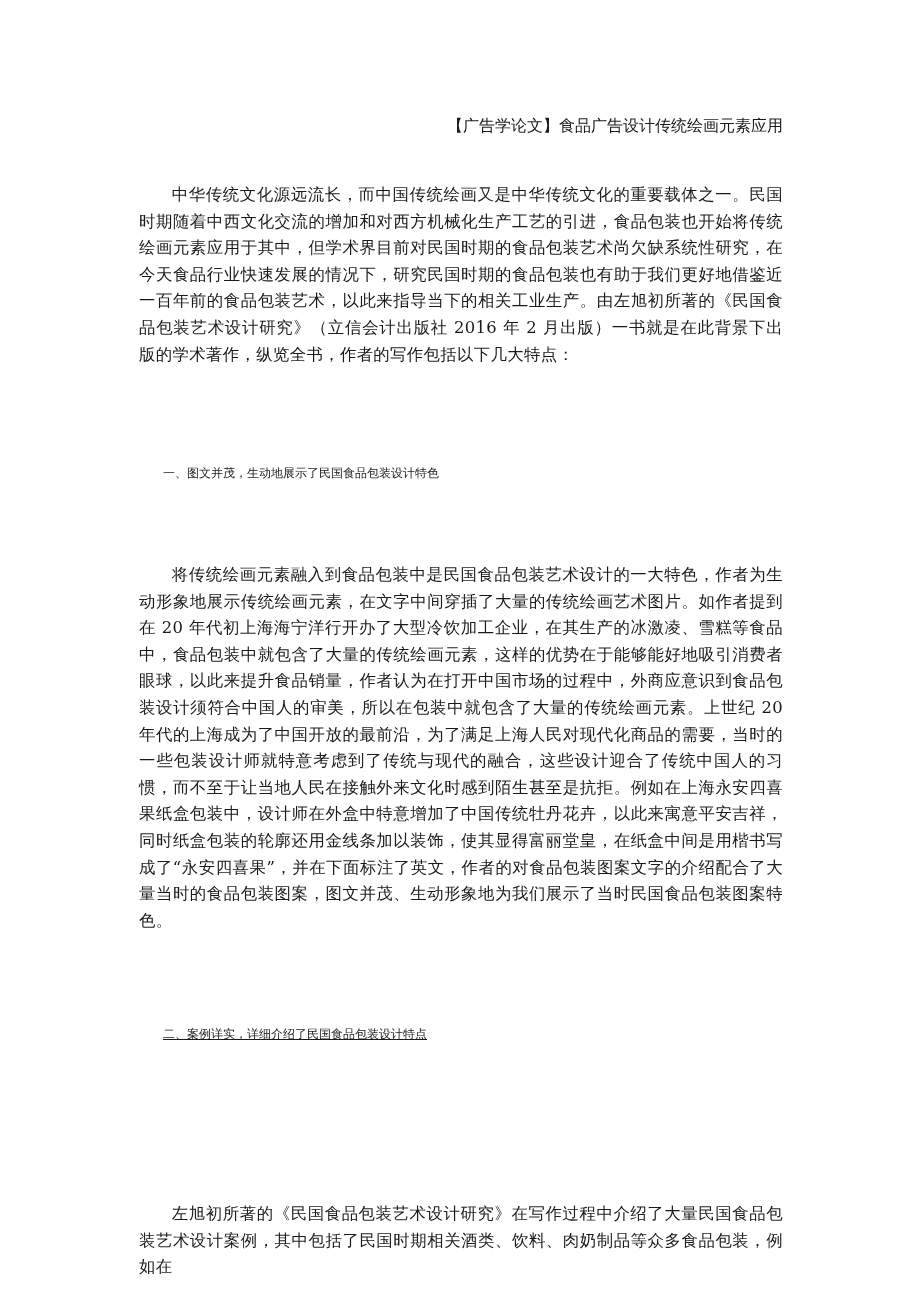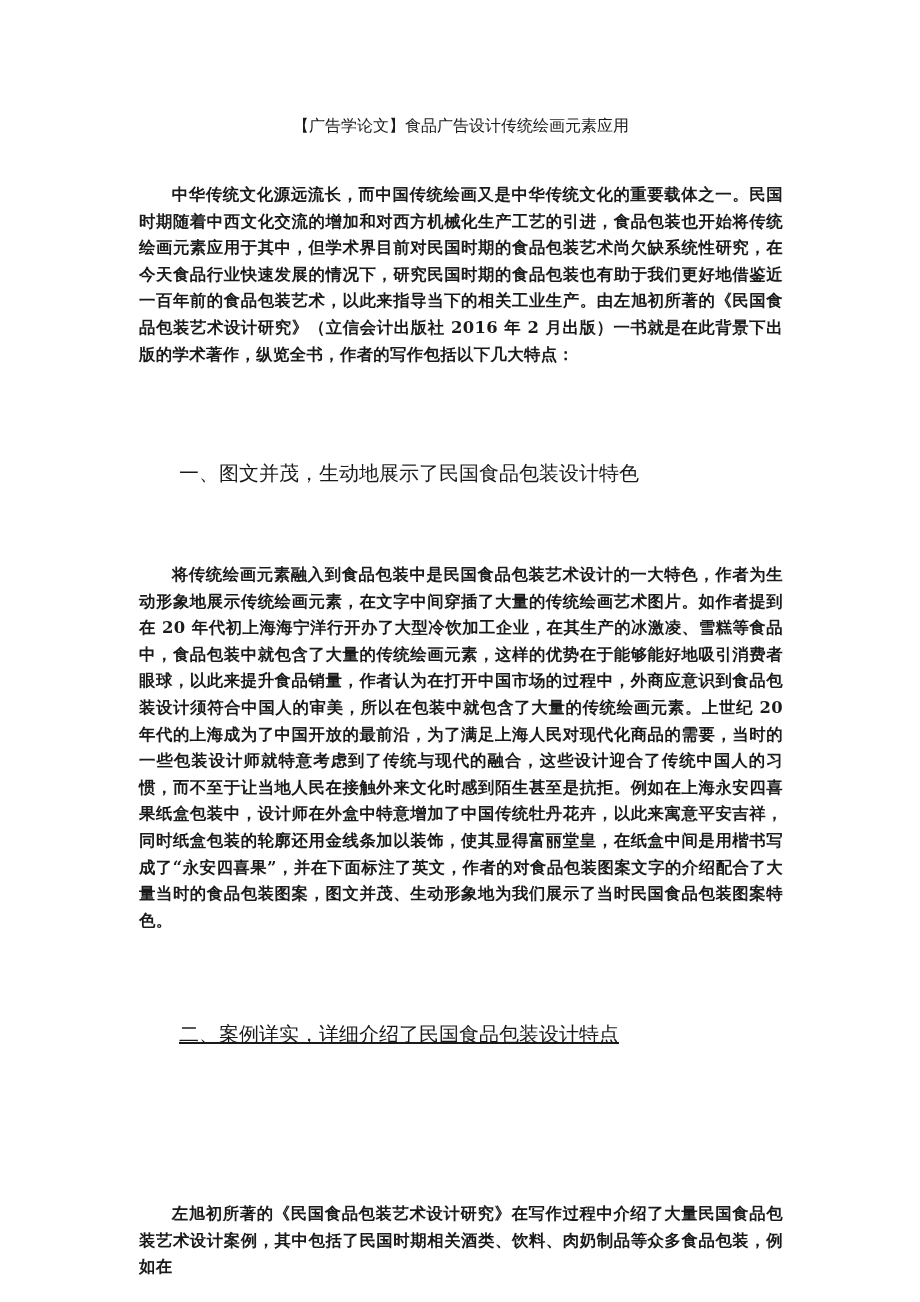--- a/index.html
+++ b/index.html
@@ -1,23 +1,23 @@
 <!DOCTYPE html>
 <html><head>
 <meta charset="utf-8">
 <style>
   html, body { margin:0; padding:0; background:#ffffff; }
   body { width:920px; height:1302px; position:relative; overflow:hidden;
          font-family:"DejaVu Serif","Liberation Serif",serif; color:#1a1a1a; }
   .page { position:absolute; left:139px; top:0; width:644px; }
-  .title { position:absolute; left:0; width:644px; top:115px; text-align:center;
+  .title { position:absolute; left:0; width:644px; top:115px; text-align:right;
            font-size:16px; line-height:22px; }
   .para { position:absolute; left:0; width:644px; font-size:16.4px; line-height:26.6px;
-          text-align:justify; text-indent:2em; letter-spacing:0.35px;font-weight:bold; }
-  .heading { position:absolute; left:0; width:644px; font-size:20px; line-height:22px;
+          text-align:justify; text-indent:2em; letter-spacing:0.35px; }
+  .heading { position:absolute; left:0; width:644px; font-size:12px; line-height:22px;
              text-indent:2em; }
   .p1 { top:182px; }
   .h1 { top:462px; }
   .p2 { top:562px; }
   .h2 { top:1023px;text-decoration:underline; }
   .p3 { top:1201px; }
 </style>
 </head>
 <body>
 

